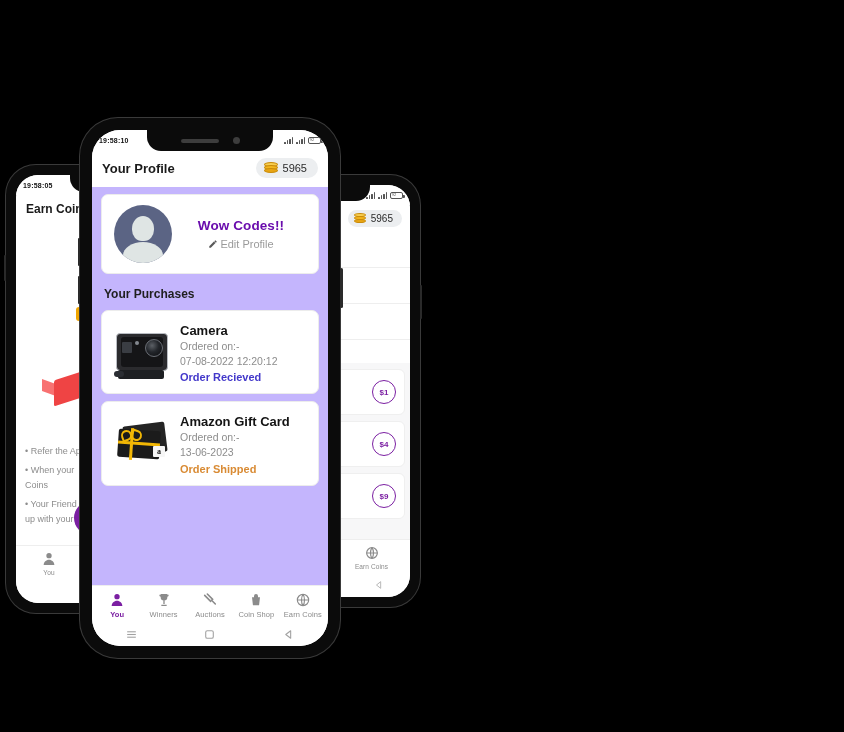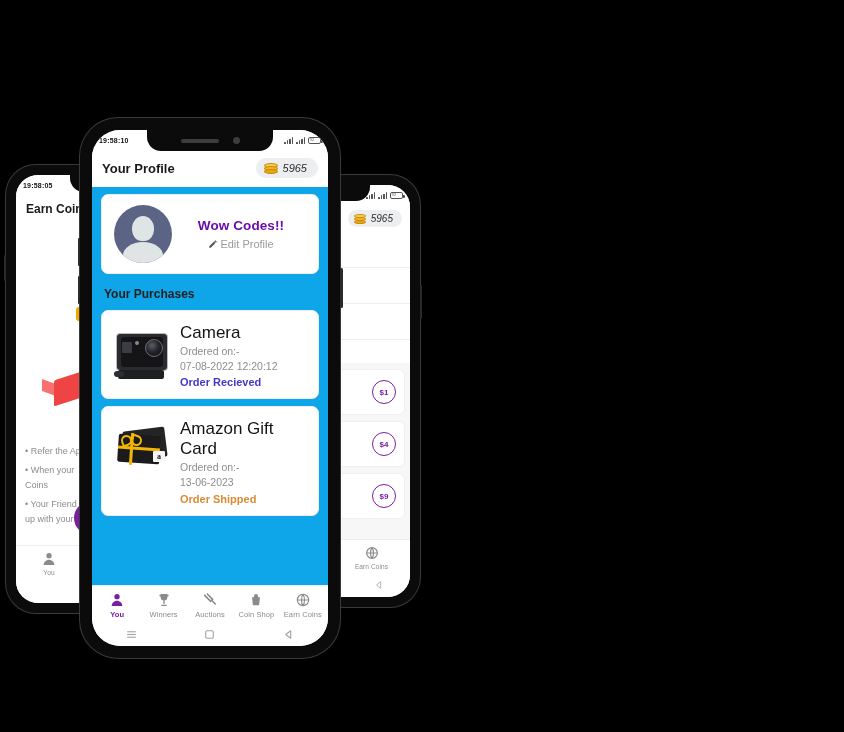--- a/index.html
+++ b/index.html
@@ -74,35 +74,35 @@
   .notch .speaker { width: 38px; height: 4px; background: #3d3d3d; border-radius: 3px; }
   .notch .camera { width: 7px; height: 7px; background: #3d3d3d; border-radius: 50%; }
 
   
   .app-header {
     display: flex; align-items: center; justify-content: space-between;
     padding: 8px 10px 9px 10px; background: #fff;
   }
   .app-title { font-size: 13px; font-weight: 700; color: #1a1a1a; }
   .coin-pill {
-    display: flex; align-items: center; gap: 5px;
-    background: #eceef0; border-radius: 14px; padding: 4px 11px 4px 8px; font-style: italic;
+    display: flex; align-items: flex-start; gap: 5px;
+    background: #eceef0; border-radius: 14px; padding: 4px 11px 4px 8px;
   }
   .coin-icon { width: 14px; height: 11px; position: relative; flex: none; }
   .coin-icon i {
     position: absolute; left: 0; width: 14px; height: 5px; border-radius: 50%;
     background: #f3b61f; border: .7px solid #c98b0a;
   }
   .coin-icon i:nth-child(1) { top: 0px; background: #f7ce52; }
   .coin-icon i:nth-child(2) { top: 3px; }
   .coin-icon i:nth-child(3) { top: 6px; background: #e8a514; }
   .coin-count { font-size: 11px; color: #2b2b2b; font-weight: 500; }
 
   
-  .app-body { background: #0ea5e9; flex: 1; overflow: hidden; }
+  .app-body { background: #c4b5fd; flex: 1; overflow: hidden; }
 
   .card {
     background: #fff; border: 1px solid #ececec; border-radius: 7px;
     margin: 7px 9px;
   }
   .profile-card { display: flex; align-items: center; padding: 10px 12px; gap: 8px; }
   .avatar {
     width: 58px; height: 58px; border-radius: 50%;
     background: #5b6484; overflow: hidden; position: relative; flex: none;
   }
@@ -123,21 +123,21 @@
   .pencil-ico { display: inline-block; width: 10px; height: 10px; }
 
   .section-title {
     font-size: 12px; font-weight: 700; color: #1f1f1f;
     padding: 6px 12px 2px 12px;
   }
 
   .purchase-card { display: flex; padding: 10px 10px 10px 6px; gap: 6px; align-items: flex-start; }
   .prod-thumb { width: 66px; height: 62px; flex: none; position: relative; }
   .prod-info { flex: 1; padding-top: 2px; }
-  .prod-name { font-size: 17px; font-weight: 400; color: #141414; }
+  .prod-name { font-size: 13px; font-weight: 700; color: #141414; }
   .prod-meta { font-size: 10.5px; color: #8d8d8d; margin-top: 2px; line-height: 1.25; }
   .prod-status { font-size: 11px; font-weight: 700; margin-top: 3px; }
   .prod-desc { font-size: 7.5px; color: #6c6c6c; margin-top: 2px; line-height: 1.35; }
 
   
   .cam-wrap { position: absolute; left: 8px; top: 12px; width: 52px; height: 38px; }
   .cam-case { position: absolute; inset: 0; background: #2b2b2e; border: 1.5px solid #b9bcc2; border-radius: 4px; }
   .cam-body { position: absolute; left: 5px; top: 4px; width: 42px; height: 30px; background: #151517; border-radius: 3px; }
   .cam-lens {
     position: absolute; right: 5px; top: 6px; width: 18px; height: 18px; border-radius: 50%;

